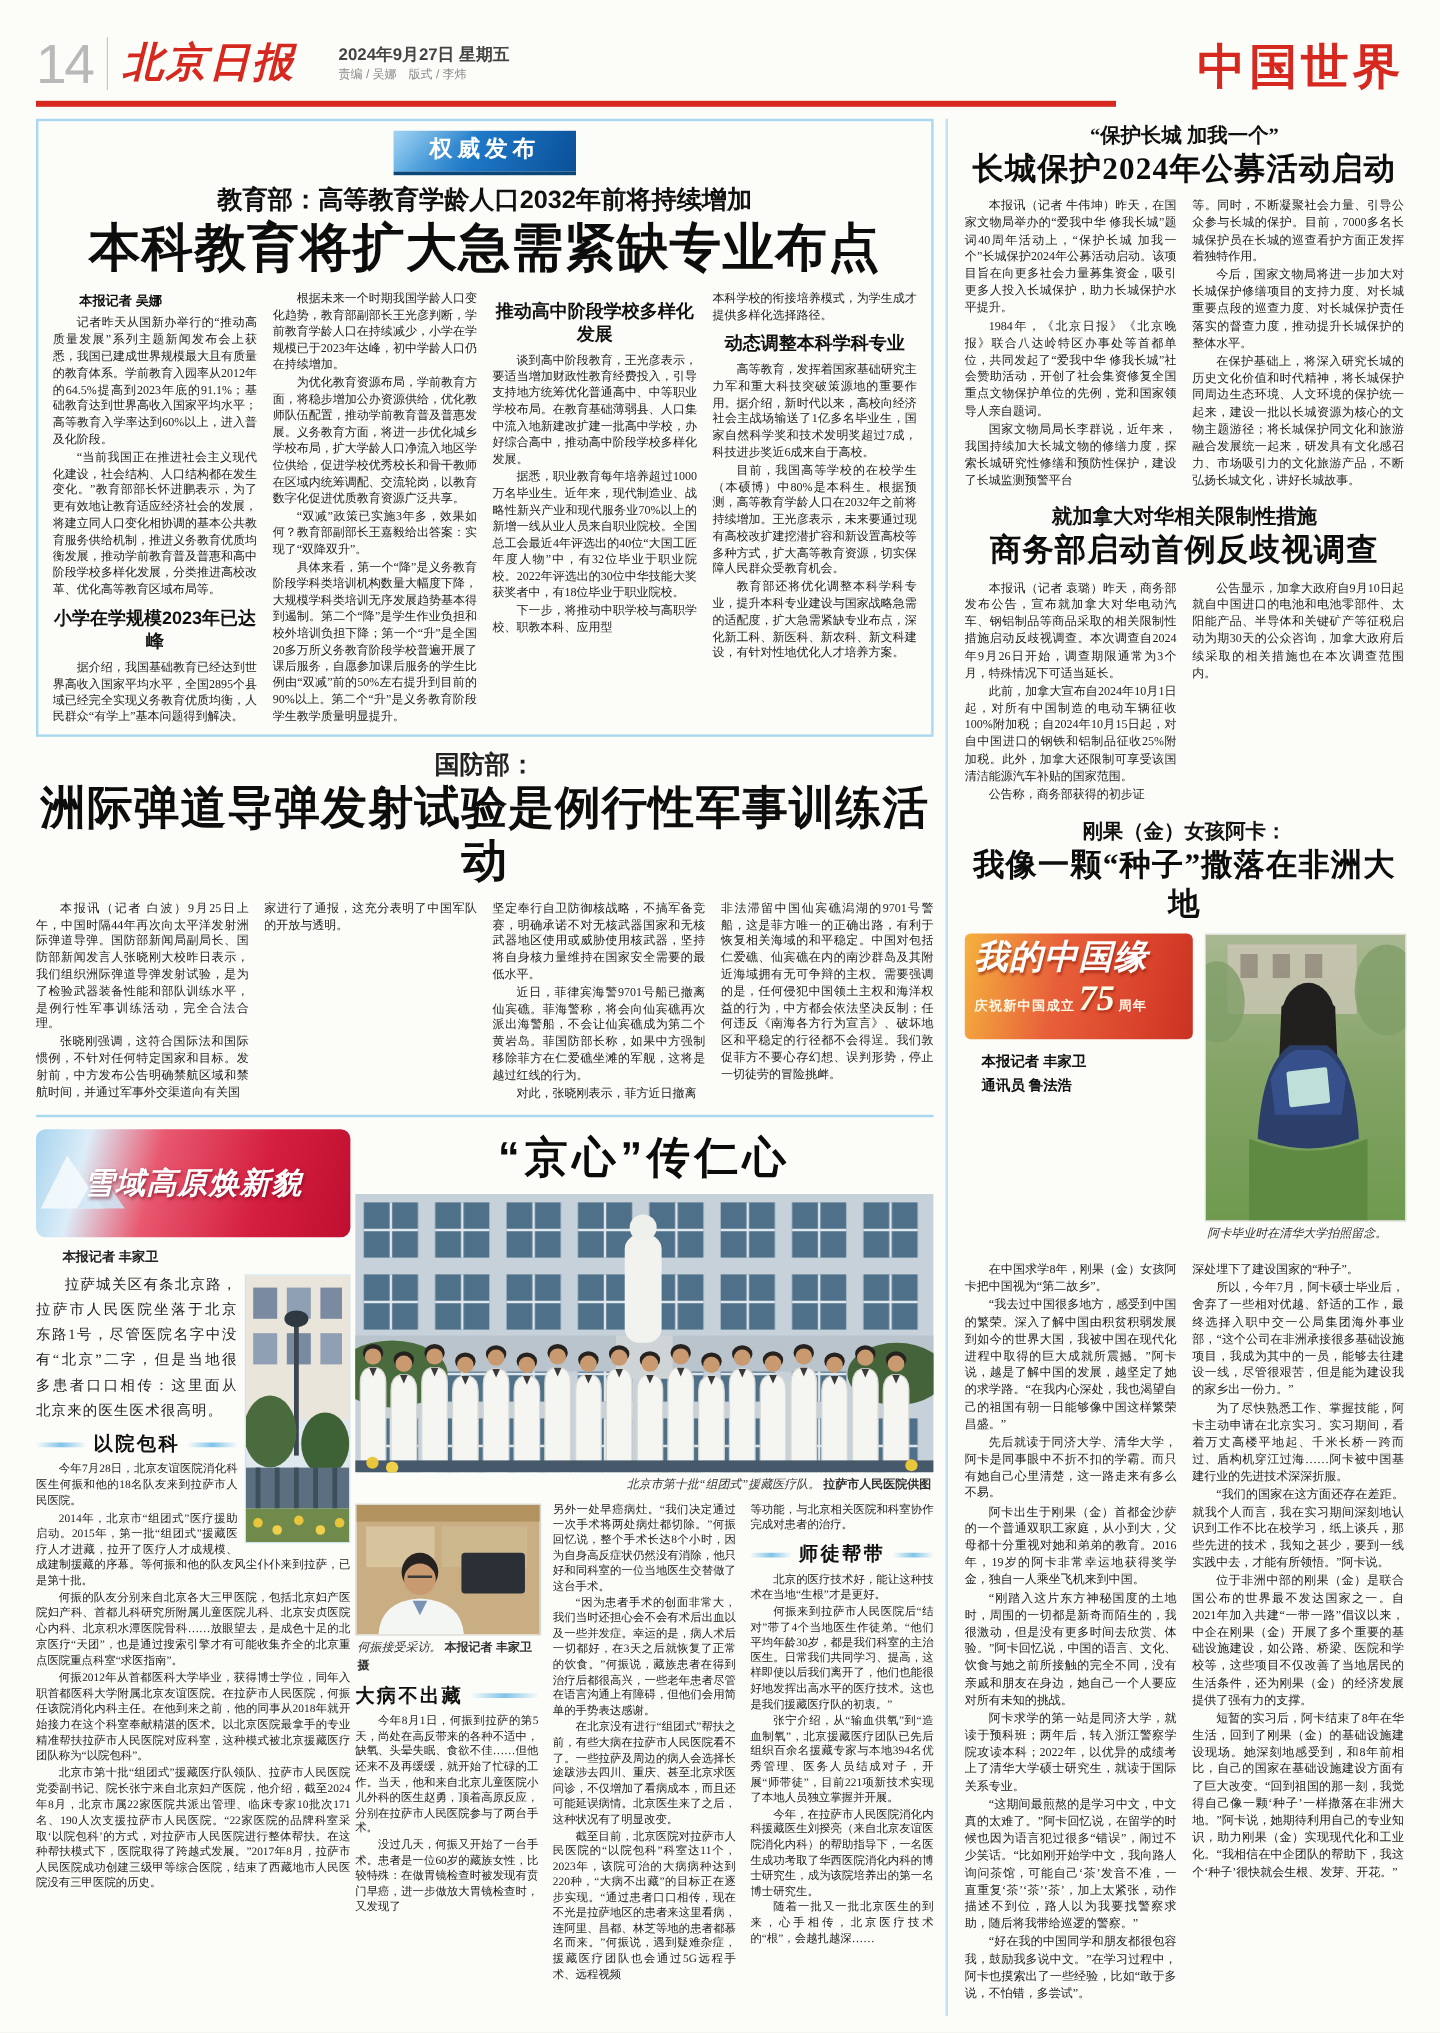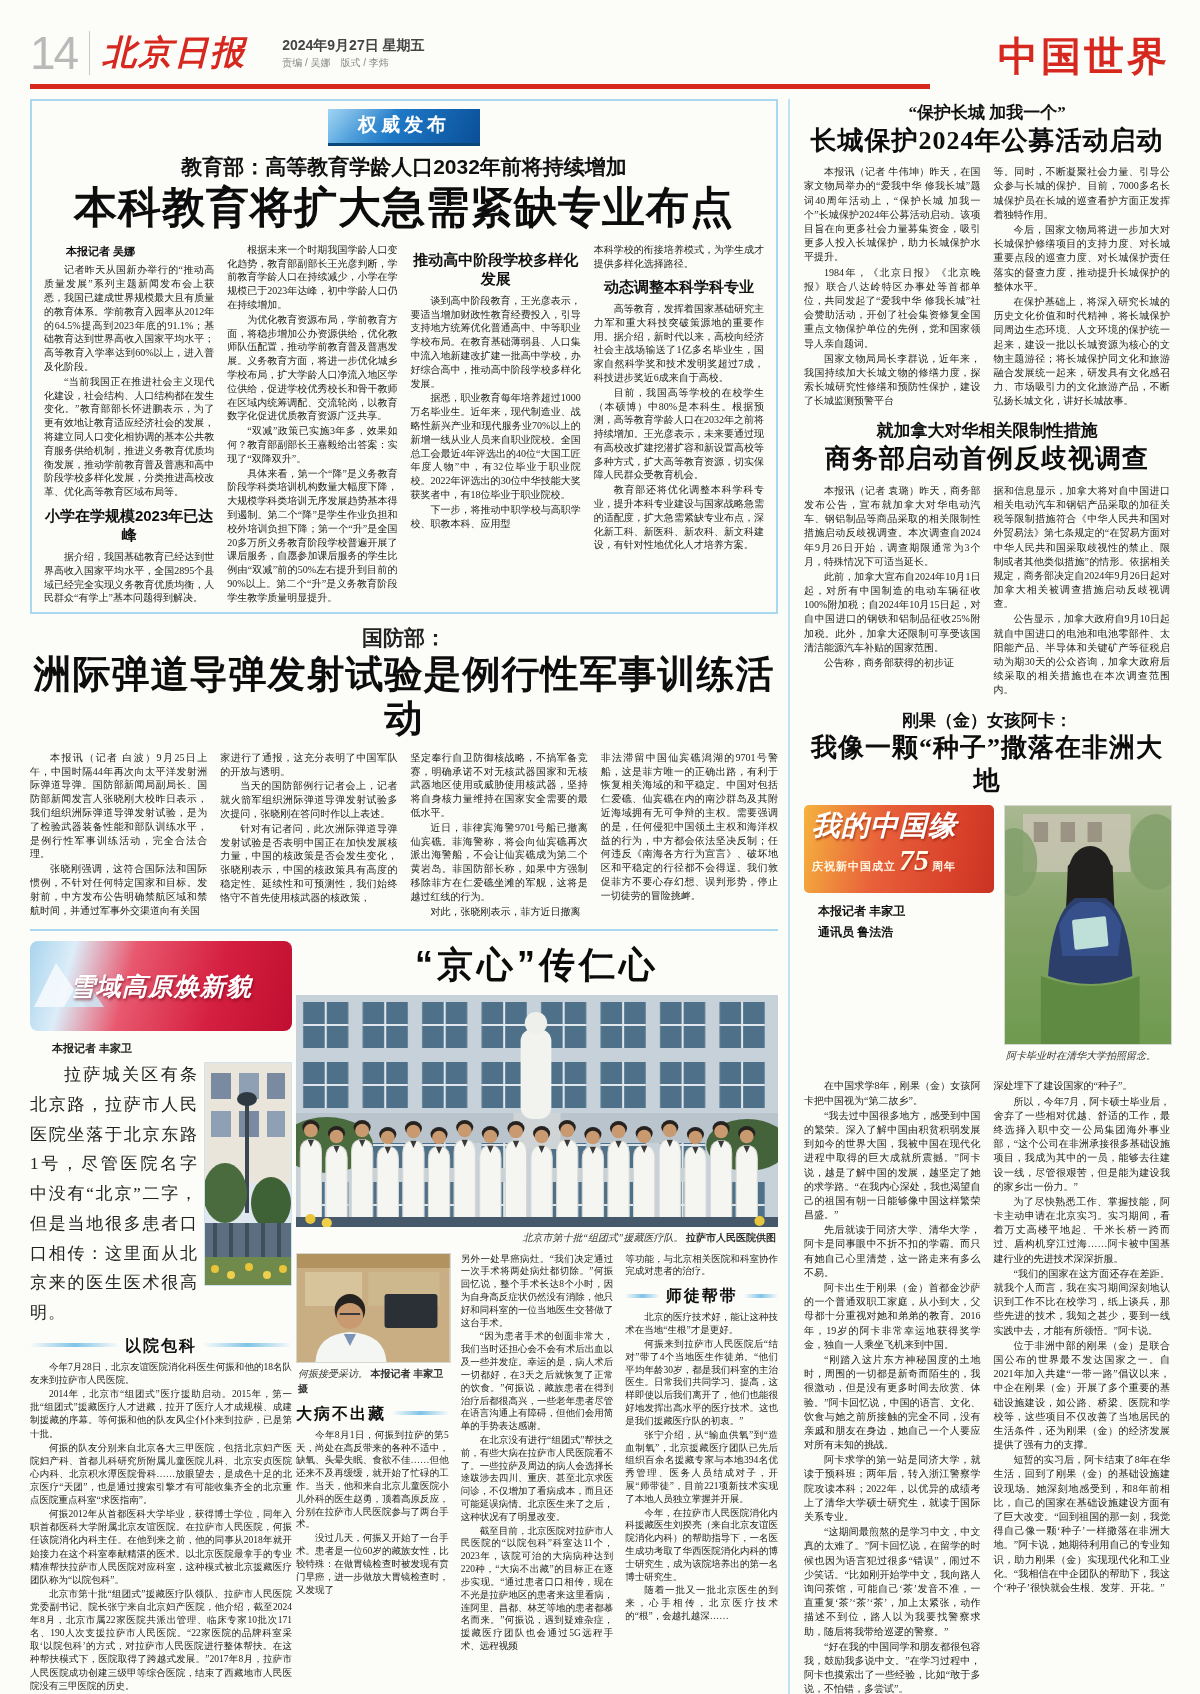--- a/index.html
+++ b/index.html
@@ -49,21 +49,21 @@
   .snow-banner{height:90px;border-radius:8px;position:relative;overflow:hidden;margin-bottom:8px;
      background:linear-gradient(105deg,#a8d4ee 0%,#dcedf8 16%,#e8586e 38%,#d51f40 70%,#bf0f30 100%);
      display:flex;align-items:center;justify-content:center;}
   .mountain{position:absolute;left:4px;top:22px;width:0;height:0;
      border-left:22px solid transparent;border-right:30px solid transparent;border-bottom:44px solid #f4fafd;opacity:.9;}
   .mountain2{position:absolute;left:34px;top:34px;width:0;height:0;
      border-left:18px solid transparent;border-right:22px solid transparent;border-bottom:32px solid #cfe6f4;opacity:.85;}
   .snow-banner-text{position:relative;font:900 25px/1 "Liberation Sans",sans-serif;font-style:italic;color:#fff;
      letter-spacing:1px;text-shadow:1px 2px 3px rgba(120,5,25,.7);white-space:nowrap;}
   .tibet-byline{font:700 11px/1.7 "Liberation Sans",sans-serif;text-indent:2em;}
-  .tibet-intro{font-size:17px;line-height:1.75;letter-spacing:1px;text-indent:2em;text-align:justify;margin:2px 0 6px 0;}
+  .tibet-intro{font-size:12px;line-height:1.75;letter-spacing:1px;text-indent:2em;text-align:justify;margin:2px 0 6px 0;}
   .outdoor-photo{float:right;width:86px;height:222px;margin:2px 0 4px 6px;border:1px solid #cfe3ee;}
   .fancy-head{display:flex;align-items:center;gap:6px;margin:8px 0 6px 0;clear:none;}
   .fancy-head .line{flex:1;height:4px;border-radius:2px;background:linear-gradient(to right,rgba(127,196,232,0),#7fc4e8,rgba(127,196,232,0));}
   .fancy-head .txt{font:700 16px/1.2 "Liberation Sans",sans-serif;color:#111;letter-spacing:2px;}
   .center-zone{flex:1;min-width:0;}
   .jx-headline{font:900 36px/1.2 "Liberation Sans",sans-serif;text-align:center;letter-spacing:4px;margin:2px 0 8px 0;color:#0b0b0b;}
   .group-photo{width:100%;height:232px;display:block;}
   .photo-caption{font:400 10px/1.5 "Liberation Serif",serif;font-style:italic;color:#333;margin:3px 2px 8px 2px;}
   .cap-right{text-align:right;}
   .cap-credit{font-style:normal;font-weight:700;font-family:"Liberation Sans",sans-serif;}
@@ -166,24 +166,20 @@
         <div class="cols4">
           <div class="col">
             <div>
                 <p class="para">本报讯（记者 白波）9月25日上午，中国时隔44年再次向太平洋发射洲际弹道导弹。国防部新闻局副局长、国防部新闻发言人张晓刚大校昨日表示，我们组织洲际弹道导弹发射试验，是为了检验武器装备性能和部队训练水平，是例行性军事训练活动，完全合法合理。</p>
                 <p class="para">张晓刚强调，这符合国际法和国际惯例，不针对任何特定国家和目标。发射前，中方发布公告明确禁航区域和禁航时间，并通过军事外交渠道向有关国</p>
               </div>
           </div>
           <div class="col">
             <div class="no-indent">
                 <p class="para">家进行了通报，这充分表明了中国军队的开放与透明。</p>
-              </div>
-            <div>
-                <p class="para">当天的国防部例行记者会上，记者就火箭军组织洲际弹道导弹发射试验多次提问，张晓刚在答问时作以上表述。</p>
-                <p class="para">针对有记者问，此次洲际弹道导弹发射试验是否表明中国正在加快发展核力量，中国的核政策是否会发生变化，张晓刚表示，中国的核政策具有高度的稳定性、延续性和可预测性，我们始终恪守不首先使用核武器的核政策，</p>
               </div>
           </div>
           <div class="col">
             <div class="no-indent">
                 <p class="para">坚定奉行自卫防御核战略，不搞军备竞赛，明确承诺不对无核武器国家和无核武器地区使用或威胁使用核武器，坚持将自身核力量维持在国家安全需要的最低水平。</p>
               </div>
             <div>
                 <p class="para">近日，菲律宾海警9701号船已撤离仙宾礁。菲海警称，将会向仙宾礁再次派出海警船，不会让仙宾礁成为第二个黄岩岛。菲国防部长称，如果中方强制移除菲方在仁爱礁坐滩的军舰，这将是越过红线的行为。</p>
                 <p class="para">对此，张晓刚表示，菲方近日撤离</p>
               </div>
@@ -393,23 +389,20 @@
         <h2 class="r-headline">商务部启动首例反歧视调查</h2>
         <div class="cols2">
           <div class="col">
             <div>
                 <p class="para">本报讯（记者 袁璐）昨天，商务部发布公告，宣布就加拿大对华电动汽车、钢铝制品等商品采取的相关限制性措施启动反歧视调查。本次调查自2024年9月26日开始，调查期限通常为3个月，特殊情况下可适当延长。</p>
                 <p class="para">此前，加拿大宣布自2024年10月1日起，对所有中国制造的电动车辆征收100%附加税；自2024年10月15日起，对自中国进口的钢铁和铝制品征收25%附加税。此外，加拿大还限制可享受该国清洁能源汽车补贴的国家范围。</p>
                 <p class="para">公告称，商务部获得的初步证</p>
               </div>
           </div>
           <div class="col">
-            <div class="no-indent">
-                <p class="para">据和信息显示，加拿大将对自中国进口相关电动汽车和钢铝产品采取的加征关税等限制措施符合《中华人民共和国对外贸易法》第七条规定的“在贸易方面对中华人民共和国采取歧视性的禁止、限制或者其他类似措施”的情形。依据相关规定，商务部决定自2024年9月26日起对加拿大相关被调查措施启动反歧视调查。</p>
-              </div>
             <div>
                 <p class="para">公告显示，加拿大政府自9月10日起就自中国进口的电池和电池零部件、太阳能产品、半导体和关键矿产等征税启动为期30天的公众咨询，加拿大政府后续采取的相关措施也在本次调查范围内。</p>
               </div>
           </div>
         </div>
       </section>
 
       <section>
         <div class="r-kicker">刚果（金）女孩阿卡：</div>
         <h2 class="r-headline">我像一颗“种子”撒落在非洲大地</h2>

